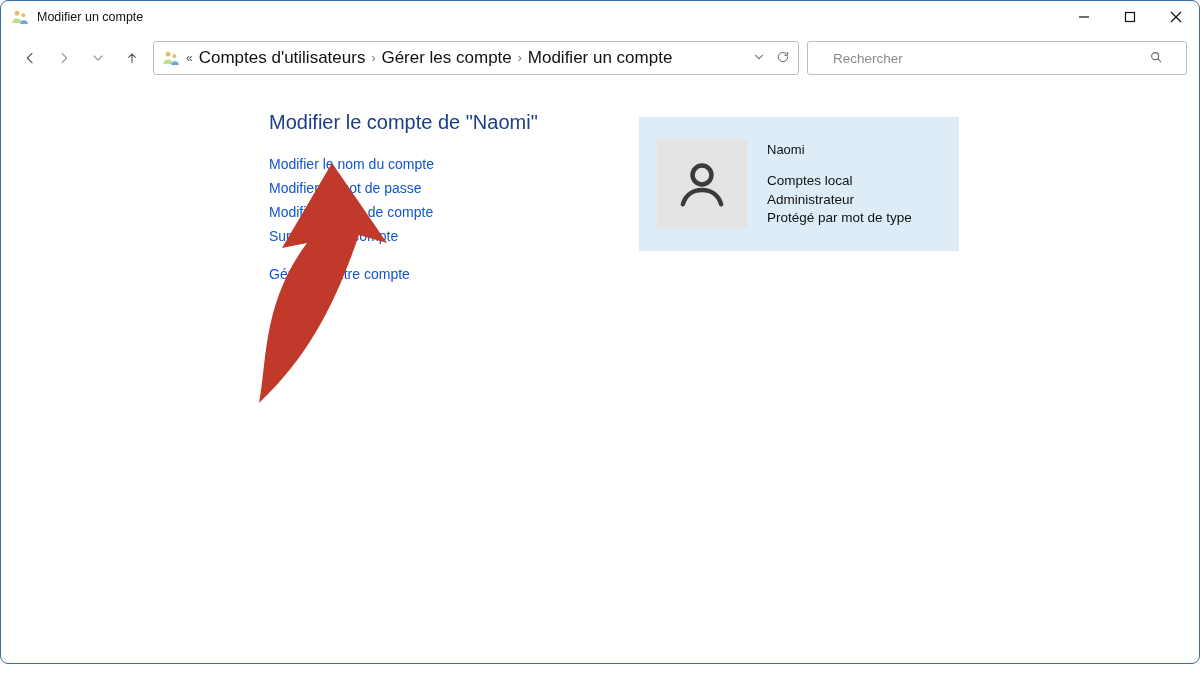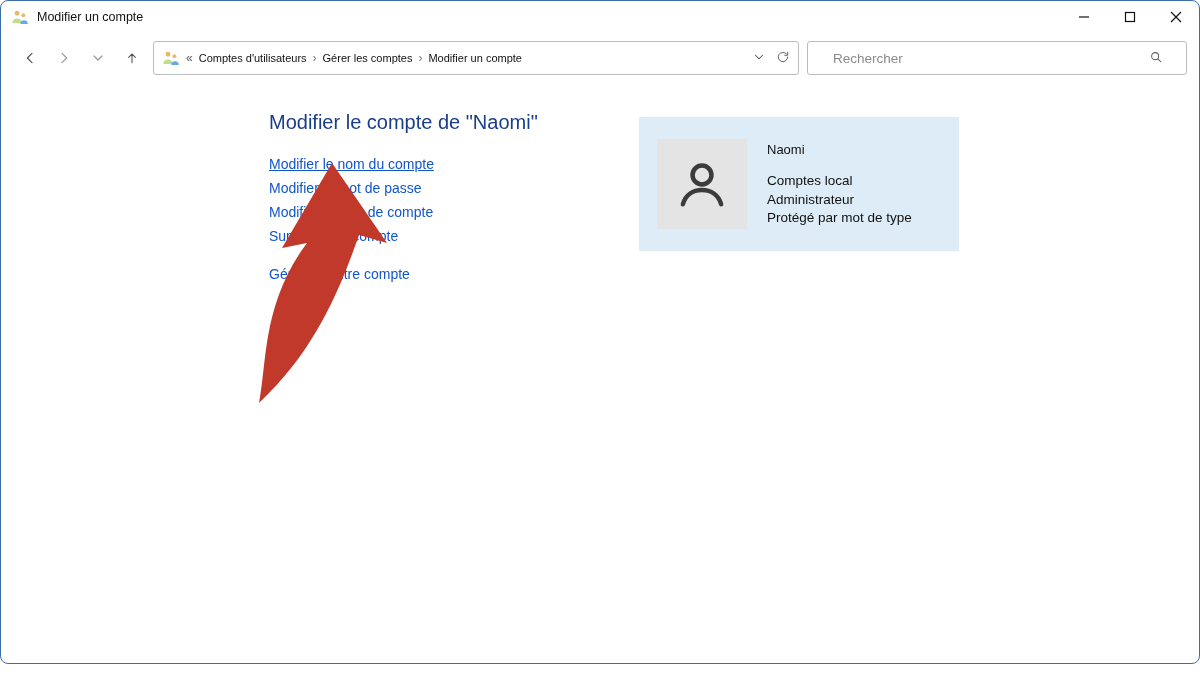--- a/index.html
+++ b/index.html
@@ -49,21 +49,21 @@
     flex: 1; height: 34px; display: flex; align-items: center;
     border: 1px solid #bdbdbd; border-radius: 3px;
     padding: 0 8px 0 8px; gap: 6px; min-width: 0;
   }
   .address-bar .bc {
     display: flex; align-items: center; gap: 6px; flex: 1; min-width: 0;
     overflow: hidden; white-space: nowrap;
   }
   .address-bar .bc-icon { width: 18px; height: 18px; flex-shrink: 0; }
   .address-bar .ldq { color: #555; font-size: 12px; }
-  .address-bar .crumb { font-size: 11px; color: #111; }
+  .address-bar .crumb { font-size: 17px; color: #111; }
   .address-bar .sep { color: #777; font-size: 12px; }
   .address-bar .tail { display: flex; align-items: center; gap: 10px; }
   .address-bar .tail svg { width: 14px; height: 14px; color: #555; }
 
   .search-box {
     width: 380px; height: 34px; border: 1px solid #bdbdbd; border-radius: 3px;
     display: flex; align-items: center; padding: 0 23px;
   }
   .search-box input {
     border: none; outline: none; flex: 1; font-size: 13.5px; background: transparent;
@@ -75,21 +75,21 @@
   .content { position: relative; flex: 1; padding: 24px 40px 0 268px; }
 
   .page-title {
     color: #1a3e88; font-size: 20px; font-weight: 400; margin: 0 0 22px 0;
   }
 
   .links-col { display: flex; flex-direction: column; gap: 8px; }
   .links-col a {
     color: #1155cc; text-decoration: none; font-size: 14px; width: fit-content;
   }
-  .links-col a.primary { text-decoration: underline; }
+  .links-col a.primary { }
   .links-col .spacer { height: 6px; }
 
   
   .account-card {
     position: absolute; top: 30px; left: 638px; width: 320px; height: 134px;
     background: #ddecf6; padding: 18px 18px; display: flex; gap: 20px;
     align-items: center;
   }
   .avatar {
     width: 90px; height: 90px; background: #e4e4e4;
@@ -172,21 +172,21 @@
           <circle cx="8" cy="7" r="3.2" class="ua-head"></circle>
           <path d="M2 19c0-3.2 2.7-5 6-5s6 1.8 6 5v1H2z" class="ua-body1"></path>
           <circle cx="16.5" cy="9.5" r="2.6" class="ua-head"></circle>
           <path d="M12.5 20.5c0-2.6 2.2-4.1 4.9-4.1s4.9 1.5 4.9 4.1v.8h-9.8z" class="ua-body2"></path>
         </svg>
       </span>
       <span class="ldq">«</span>
       <div class="bc">
         <span class="crumb">Comptes d'utilisateurs</span>
         <span class="sep">›</span>
-        <span class="crumb">Gérer les comptes</span>
+        <span class="crumb">Gérer les compte</span>
         <span class="sep">›</span>
         <span class="crumb">Modifier un compte</span>
       </div>
       <div class="tail">
         <span>
           <svg viewBox="0 0 24 24" fill="none">
               <path d="M6 9l6 6 6-6" stroke="currentColor" stroke-width="1.8" stroke-linecap="round" stroke-linejoin="round"></path>
             </svg>
         </span>
         <span>

